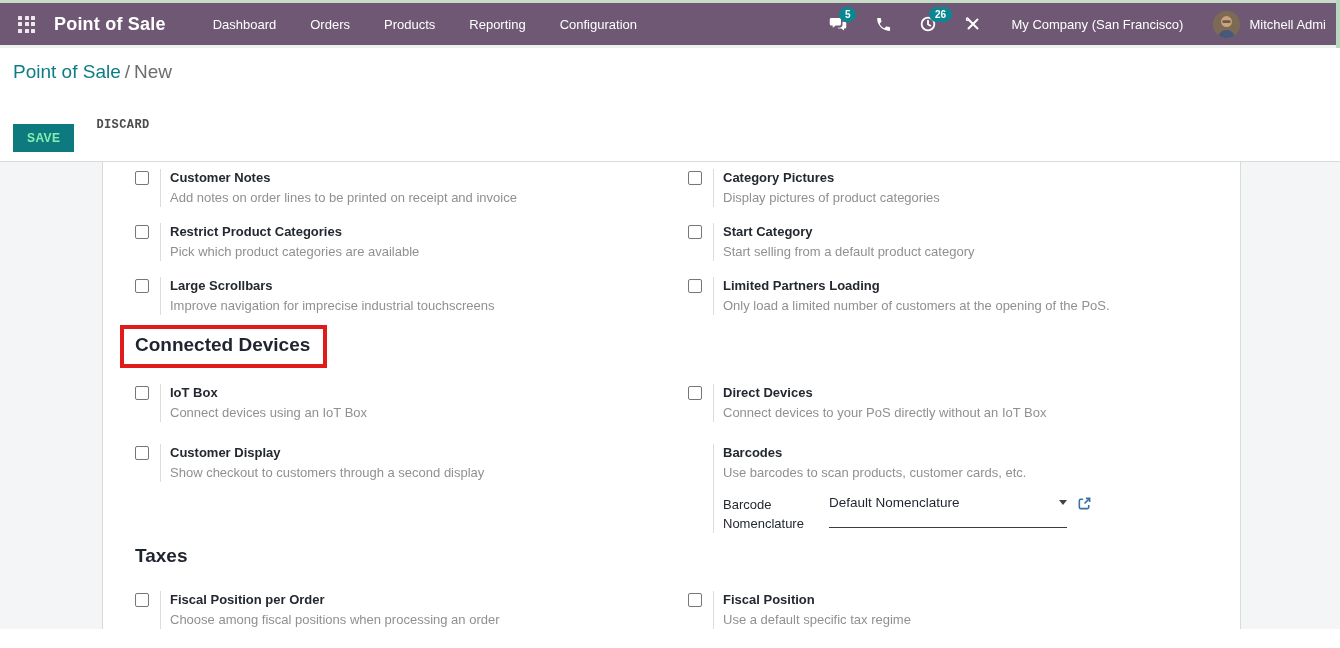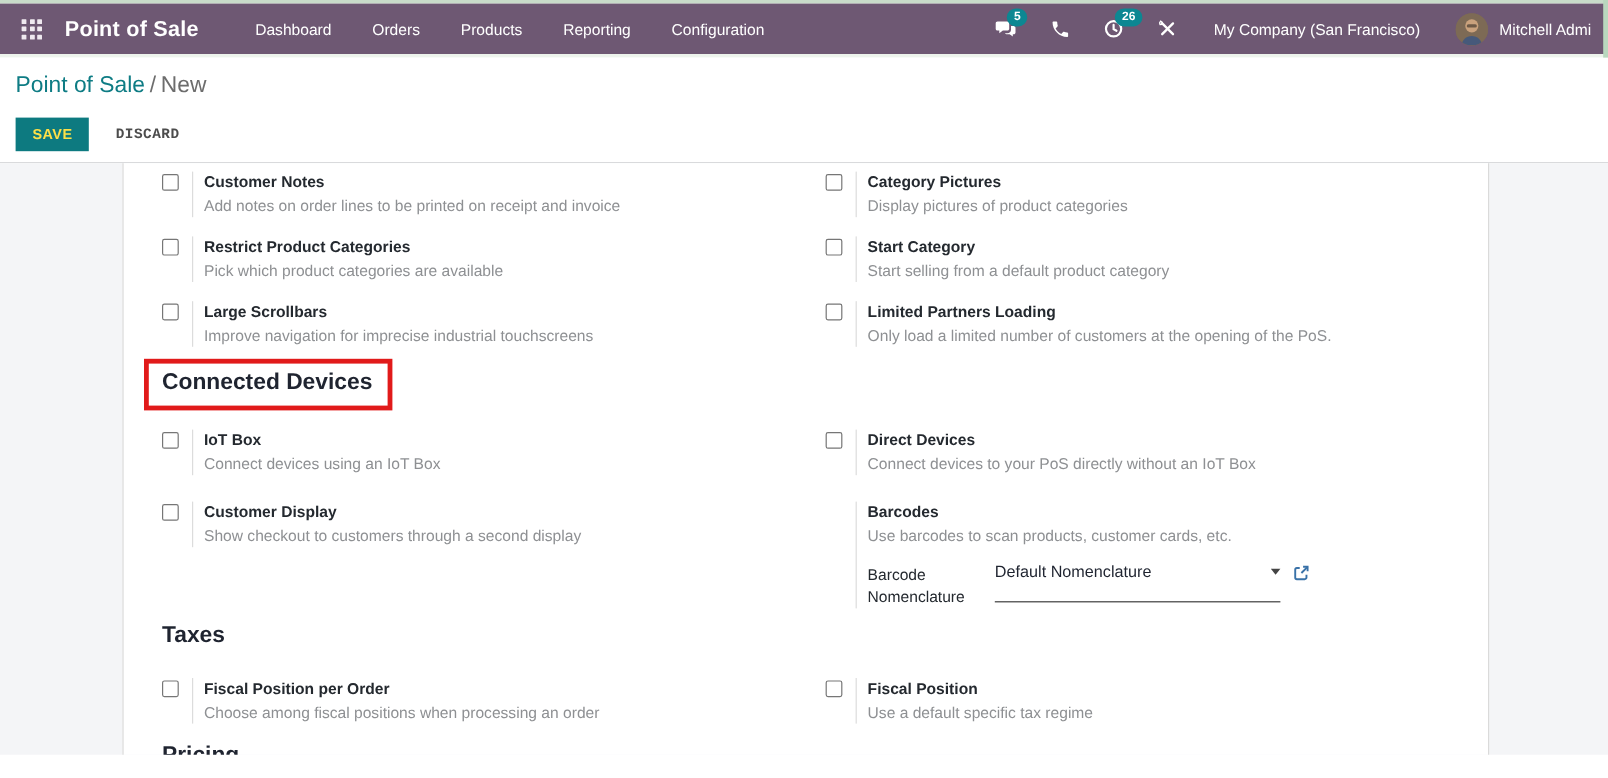--- a/index.html
+++ b/index.html
@@ -28,21 +28,21 @@
   .avatar { width:27px; height:27px; border-radius:50%; overflow:hidden; flex:0 0 auto; background:#7d6a55; }
   .user-name { font-size:13px; margin-left:9px; white-space:nowrap; }
 
   
   .control-panel { background:#fff; padding:13px 13px 9px 13px; border-bottom:1px solid #d9dadc; }
   .breadcrumb { font-size:19px; }
   .breadcrumb .bc-link { color:#0e7c84; cursor:pointer; }
   .breadcrumb .bc-sep { color:#6d6d6d; padding:0 4px; }
   .breadcrumb .bc-current { color:#6d6d6d; }
   .cp-buttons { margin-top:15px; display:flex; align-items:center; }
-  .btn-save { background:#0d7a80; color:#fde047; border:none; font-size:12px; font-weight:bold; letter-spacing:0.4px; padding:7px 14px; cursor:pointer; font-family:inherit; }
+  .btn-save { background:#0d7a80; color:#86efac; border:none; font-size:12px; font-weight:bold; letter-spacing:0.4px; padding:7px 14px; cursor:pointer; font-family:inherit;margin-top:26px; }
   .btn-discard { background:transparent; color:#4c4c4c; border:none; font-size:12px; font-weight:bold; letter-spacing:0.4px; padding:7px 14px; margin-left:8px; cursor:pointer; font-family:Liberation Mono, monospace;text-align:right; }
 
   
   .content { background:#f4f5f7; height:517px; }
   .sheet { margin-left:102px; width:1139px; height:100%; background:#fff; border-left:1px solid #dadada; border-right:1px solid #dadada; padding:7px 0 0 32px; overflow:hidden; }
 
   .srow { display:grid; grid-template-columns:553px 520px; margin-bottom:10px; min-height:44px; }
   .gap-lg { margin-top:16px; }
   .setting { display:flex; align-items:flex-start; }
   .cb { appearance:none; -webkit-appearance:none; width:14px; height:14px; border:1px solid #767676; border-radius:2px; background:#fff; margin-top:2px; flex:0 0 auto; cursor:pointer; }

